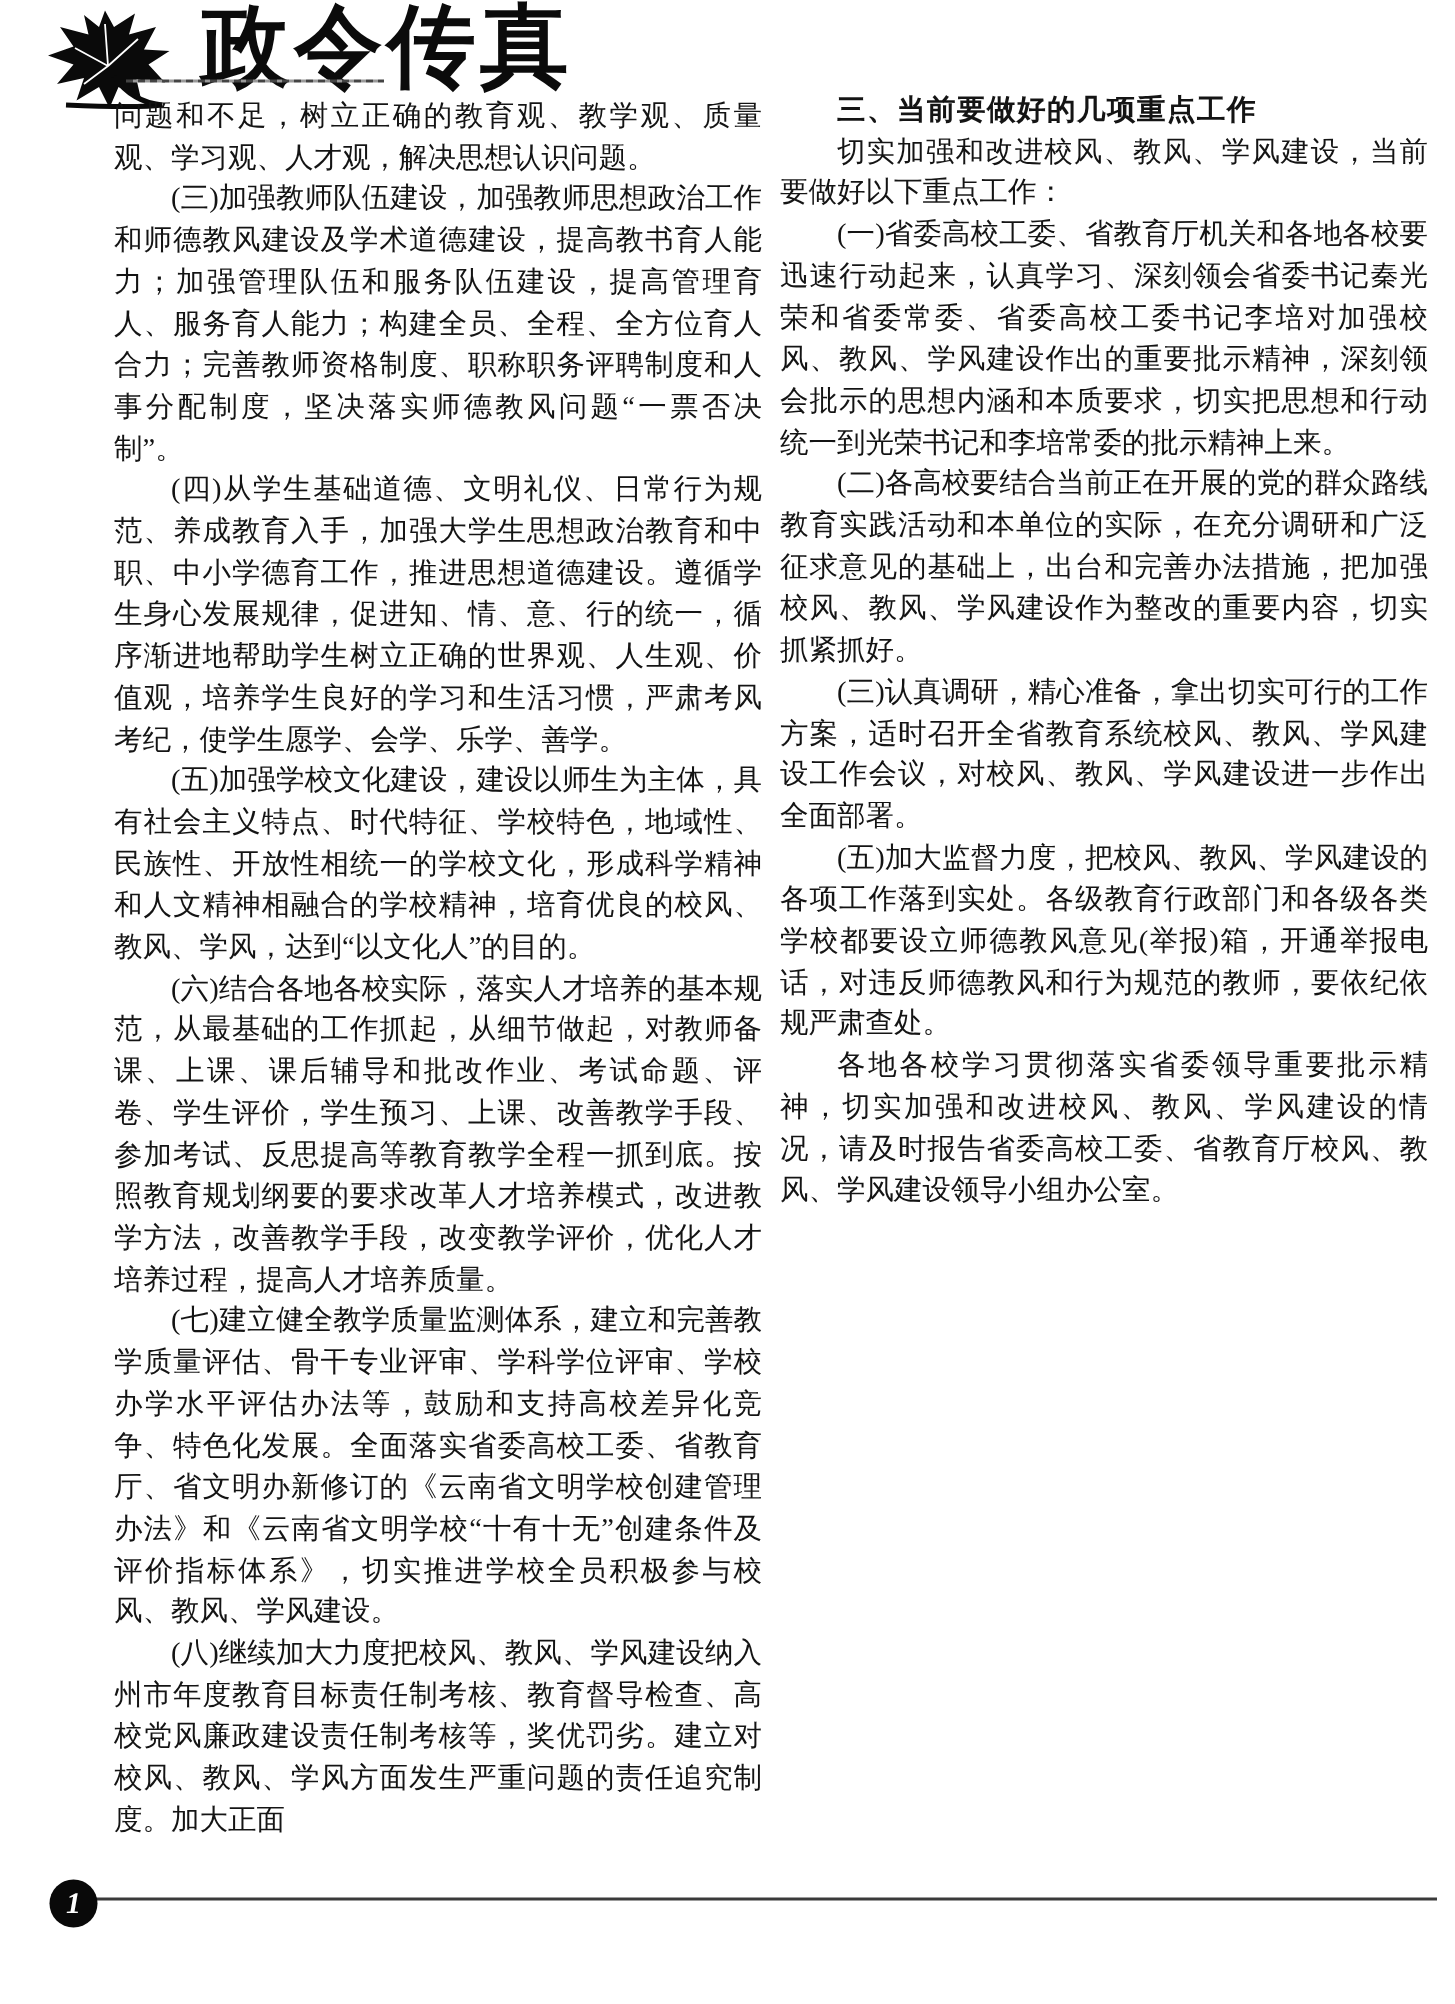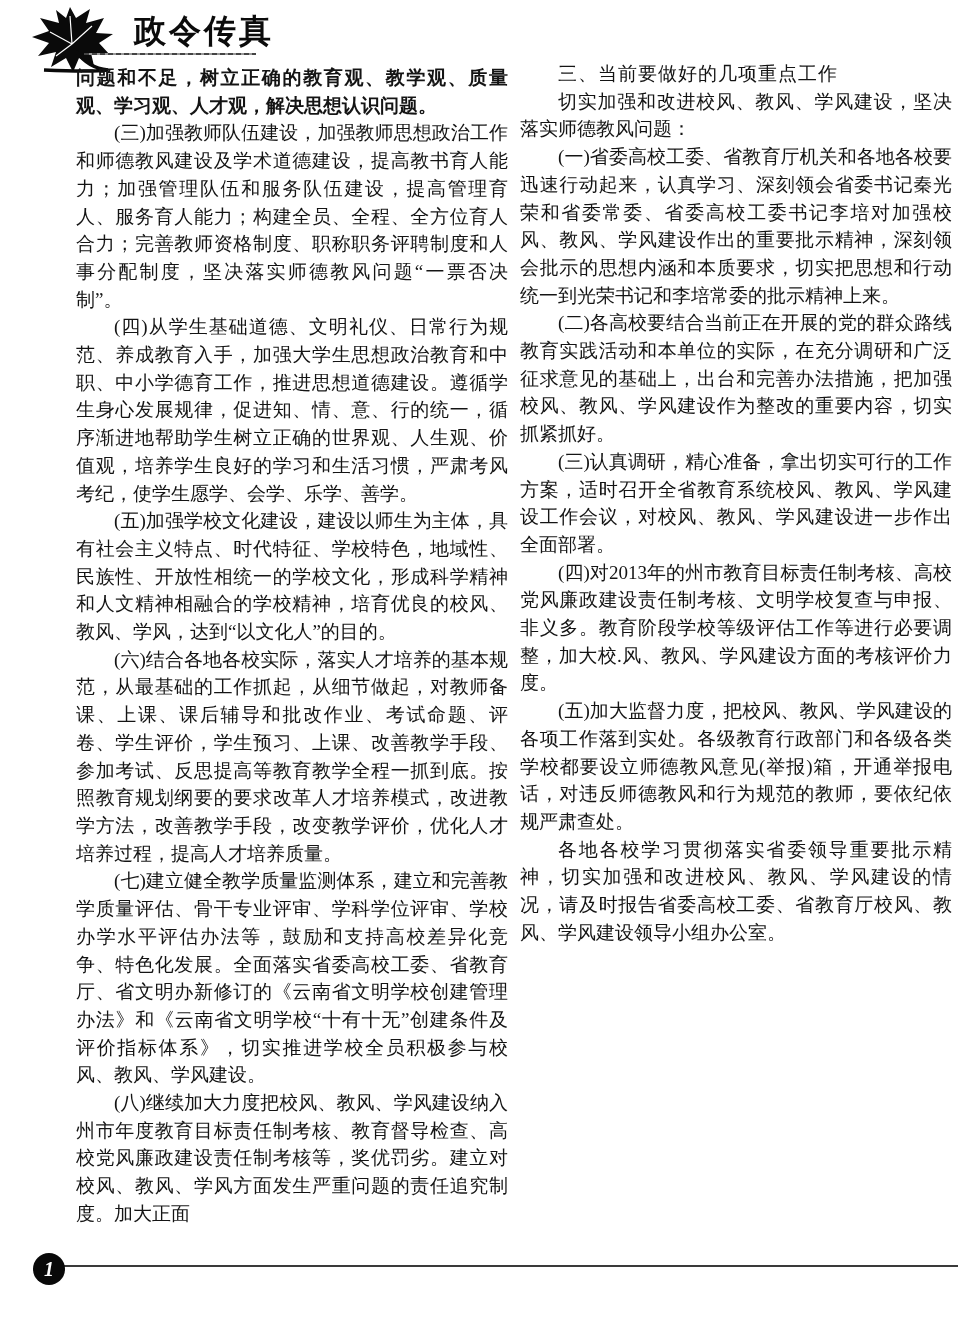--- a/index.html
+++ b/index.html
@@ -11,41 +11,41 @@
     overflow:hidden;
     font-family:"Liberation Serif", serif;
     color:#141414;
   }
   
   .masthead{position:absolute;left:26px;top:4px;width:640px;height:70px;}
   .leaf-wrap{position:absolute;left:4px;top:2px;width:110px;height:68px;}
   .masthead-title{
     position:absolute;left:108px;top:2px;margin:0;
     font-family:"Liberation Sans", sans-serif;
-    font-weight:900;font-size:32px;line-height:50px;
+    font-weight:900;font-size:59px;line-height:50px;
     letter-spacing:3px;color:#0b0b0b;
     transform:scaleY(1.02);
   }
   .masthead-rule{
     position:absolute;left:58px;top:49px;width:172px;height:2px;
     background:repeating-linear-gradient(90deg,#444 0 5px,#999 5px 8px);
   }
   
   .col{
     position:absolute;top:64px;width:432px;
     font-size:19px;line-height:27.7px;
     text-align:justify;text-justify:inter-ideograph;
     word-break:break-all;
   }
   .col-left{left:76px;}
   .col-right{left:520px;top:60px;}
   .para{margin:0;text-indent:2em;}
-  .para.no-indent{text-indent:0;font-weight:bold;}
+  .para.no-indent{text-indent:0;}
   .para.bold{
-    font-weight:normal;
+    font-weight:bold;
     font-family:"Liberation Sans", sans-serif;
     letter-spacing:1px;
   }
   
   .footer-rule{
     position:absolute;left:64px;top:1265px;width:894px;height:2px;
     background:#3a3a3a;
   }
   .page-badge{
     position:absolute;left:33px;top:1253px;width:32px;height:32px;
@@ -77,25 +77,24 @@
       <p class="para no-indent">问题和不足，树立正确的教育观、教学观、质量观、学习观、人才观，解决思想认识问题。</p>
       <p class="para">(三)加强教师队伍建设，加强教师思想政治工作和师德教风建设及学术道德建设，提高教书育人能力；加强管理队伍和服务队伍建设，提高管理育人、服务育人能力；构建全员、全程、全方位育人合力；完善教师资格制度、职称职务评聘制度和人事分配制度，坚决落实师德教风问题“一票否决制”。</p>
       <p class="para">(四)从学生基础道德、文明礼仪、日常行为规范、养成教育入手，加强大学生思想政治教育和中职、中小学德育工作，推进思想道德建设。遵循学生身心发展规律，促进知、情、意、行的统一，循序渐进地帮助学生树立正确的世界观、人生观、价值观，培养学生良好的学习和生活习惯，严肃考风考纪，使学生愿学、会学、乐学、善学。</p>
       <p class="para">(五)加强学校文化建设，建设以师生为主体，具有社会主义特点、时代特征、学校特色，地域性、民族性、开放性相统一的学校文化，形成科学精神和人文精神相融合的学校精神，培育优良的校风、教风、学风，达到“以文化人”的目的。</p>
       <p class="para">(六)结合各地各校实际，落实人才培养的基本规范，从最基础的工作抓起，从细节做起，对教师备课、上课、课后辅导和批改作业、考试命题、评卷、学生评价，学生预习、上课、改善教学手段、参加考试、反思提高等教育教学全程一抓到底。按照教育规划纲要的要求改革人才培养模式，改进教学方法，改善教学手段，改变教学评价，优化人才培养过程，提高人才培养质量。</p>
       <p class="para">(七)建立健全教学质量监测体系，建立和完善教学质量评估、骨干专业评审、学科学位评审、学校办学水平评估办法等，鼓励和支持高校差异化竞争、特色化发展。全面落实省委高校工委、省教育厅、省文明办新修订的《云南省文明学校创建管理办法》和《云南省文明学校“十有十无”创建条件及评价指标体系》，切实推进学校全员积极参与校风、教风、学风建设。</p>
       <p class="para">(八)继续加大力度把校风、教风、学风建设纳入州市年度教育目标责任制考核、教育督导检查、高校党风廉政建设责任制考核等，奖优罚劣。建立对校风、教风、学风方面发生严重问题的责任追究制度。加大正面</p>
     </div>
   <div class="col col-right">
       <p class="para bold">三、当前要做好的几项重点工作</p>
-      <p class="para">切实加强和改进校风、教风、学风建设，坚决落实师德教风问题：</p>
+      <p class="para">切实加强和改进校风、教风、学风建设，当前要做好以下重点工作：</p>
       <p class="para">(一)省委高校工委、省教育厅机关和各地各校要迅速行动起来，认真学习、深刻领会省委书记秦光荣和省委常委、省委高校工委书记李培对加强校风、教风、学风建设作出的重要批示精神，深刻领会批示的思想内涵和本质要求，切实把思想和行动统一到光荣书记和李培常委的批示精神上来。</p>
       <p class="para">(二)各高校要结合当前正在开展的党的群众路线教育实践活动和本单位的实际，在充分调研和广泛征求意见的基础上，出台和完善办法措施，把加强校风、教风、学风建设作为整改的重要内容，切实抓紧抓好。</p>
       <p class="para">(三)认真调研，精心准备，拿出切实可行的工作方案，适时召开全省教育系统校风、教风、学风建设工作会议，对校风、教风、学风建设进一步作出全面部署。</p>
-      <p class="para">(四)对2013年的州市教育目标责任制考核、高校党风廉政建设责任制考核、文明学校复查与申报、非义多。教育阶段学校等级评估工作等进行必要调整，加大校.风、教风、学风建设方面的考核评价力度。</p>
       <p class="para">(五)加大监督力度，把校风、教风、学风建设的各项工作落到实处。各级教育行政部门和各级各类学校都要设立师德教风意见(举报)箱，开通举报电话，对违反师德教风和行为规范的教师，要依纪依规严肃查处。</p>
       <p class="para">各地各校学习贯彻落实省委领导重要批示精神，切实加强和改进校风、教风、学风建设的情况，请及时报告省委高校工委、省教育厅校风、教风、学风建设领导小组办公室。</p>
     </div>
 
   <div class="footer-rule"></div>
   <div class="page-badge">
     <span>1</span>
   </div>
 
 </div>

